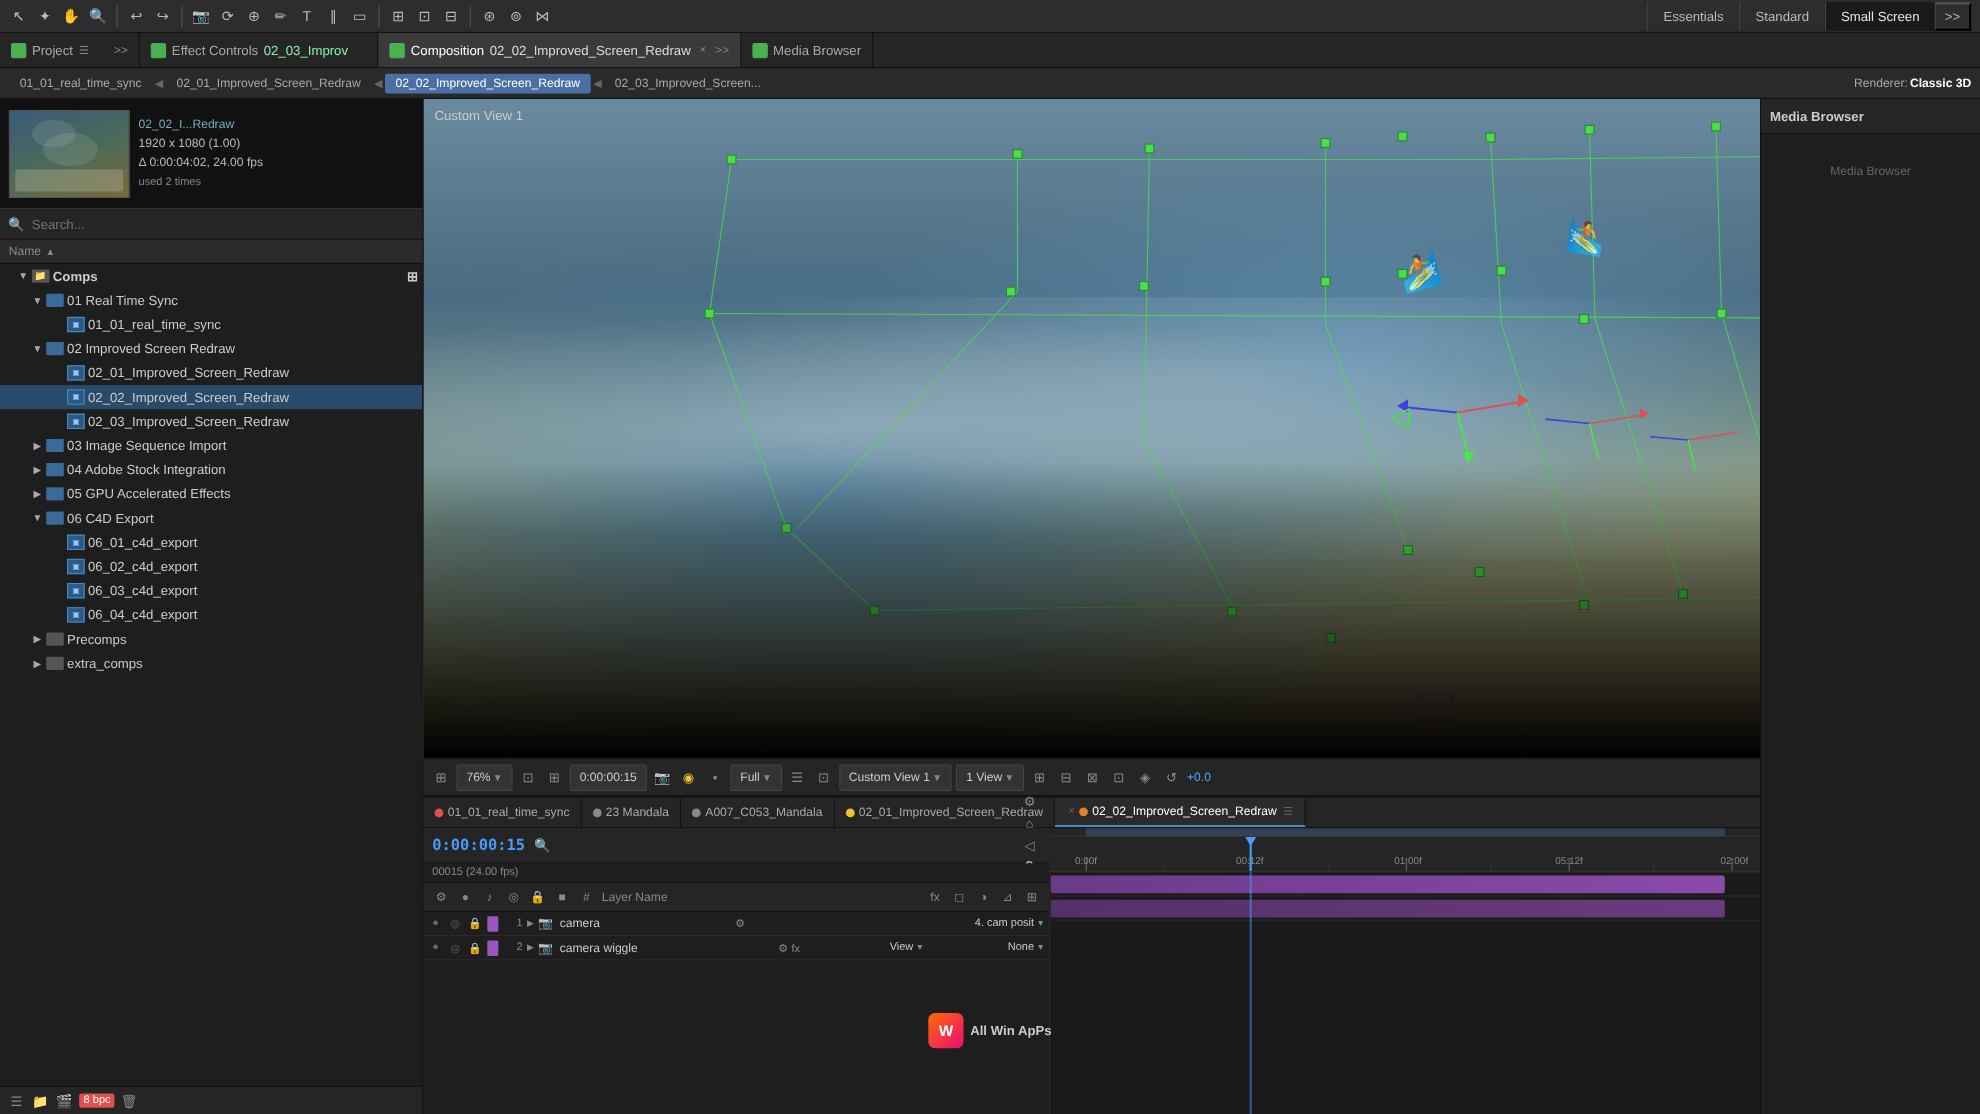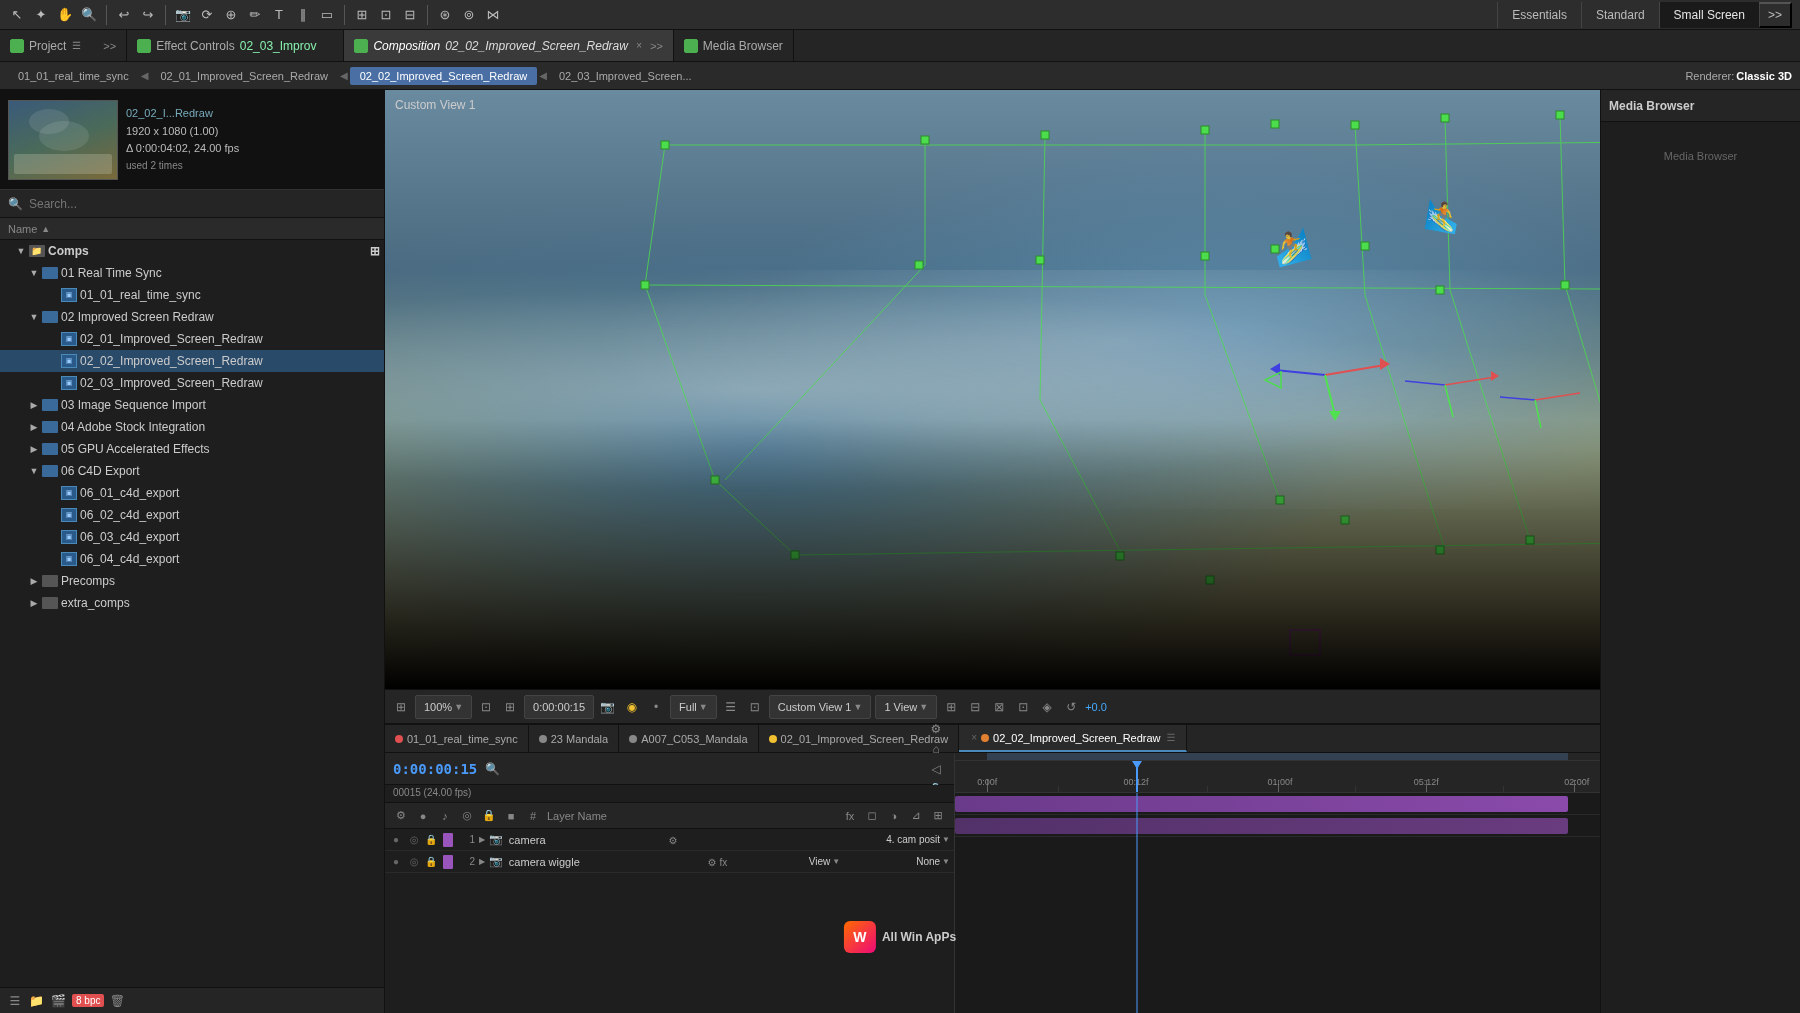--- a/index.html
+++ b/index.html
@@ -83,21 +83,20 @@
       gap: 5px;
       font-size: 12px;
       color: #aaa;
       cursor: pointer;
       border-right: 1px solid #111;
       white-space: nowrap;
     }
     .panel-tab.active {
       background: #3a3a3a;
       color: #fff;
-      font-style: italic;
     }
     .panel-tab-close {
       width: 12px;
       height: 12px;
       display: flex;
       align-items: center;
       justify-content: center;
       color: #888;
       font-size: 10px;
       border-radius: 2px;
@@ -1001,21 +1000,21 @@
         <div style="position:absolute;top:140px;right:290px;font-size:30px;transform:rotate(-15deg);opacity:0.85;z-index:5;">🏄</div>
         <div style="position:absolute;top:110px;right:140px;font-size:28px;transform:rotate(10deg) scaleX(-1);opacity:0.85;z-index:5;">🏄</div>
 
         <div style="position:absolute;bottom:0;left:0;right:0;height:45%;background:linear-gradient(0deg,#000 0%,transparent 100%);pointer-events:none;"></div>
       </div>
     </div>
 
     <div id="viewport-controls">
       <span class="vp-icon">⊞</span>
       <div class="vp-btn vp-dropdown">
-        <span>100%</span>
+        <span>76%</span>
         <span style="font-size:9px;color:#888;">▼</span>
       </div>
       <span class="vp-icon">⊡</span>
       <span class="vp-icon">⊞</span>
       <div class="vp-btn">
         <span>0:00:00:15</span>
       </div>
       <span class="vp-icon">📷</span>
       <span class="vp-icon" style="color:#f0c030;">◉</span>
       <span class="vp-icon">•</span>

